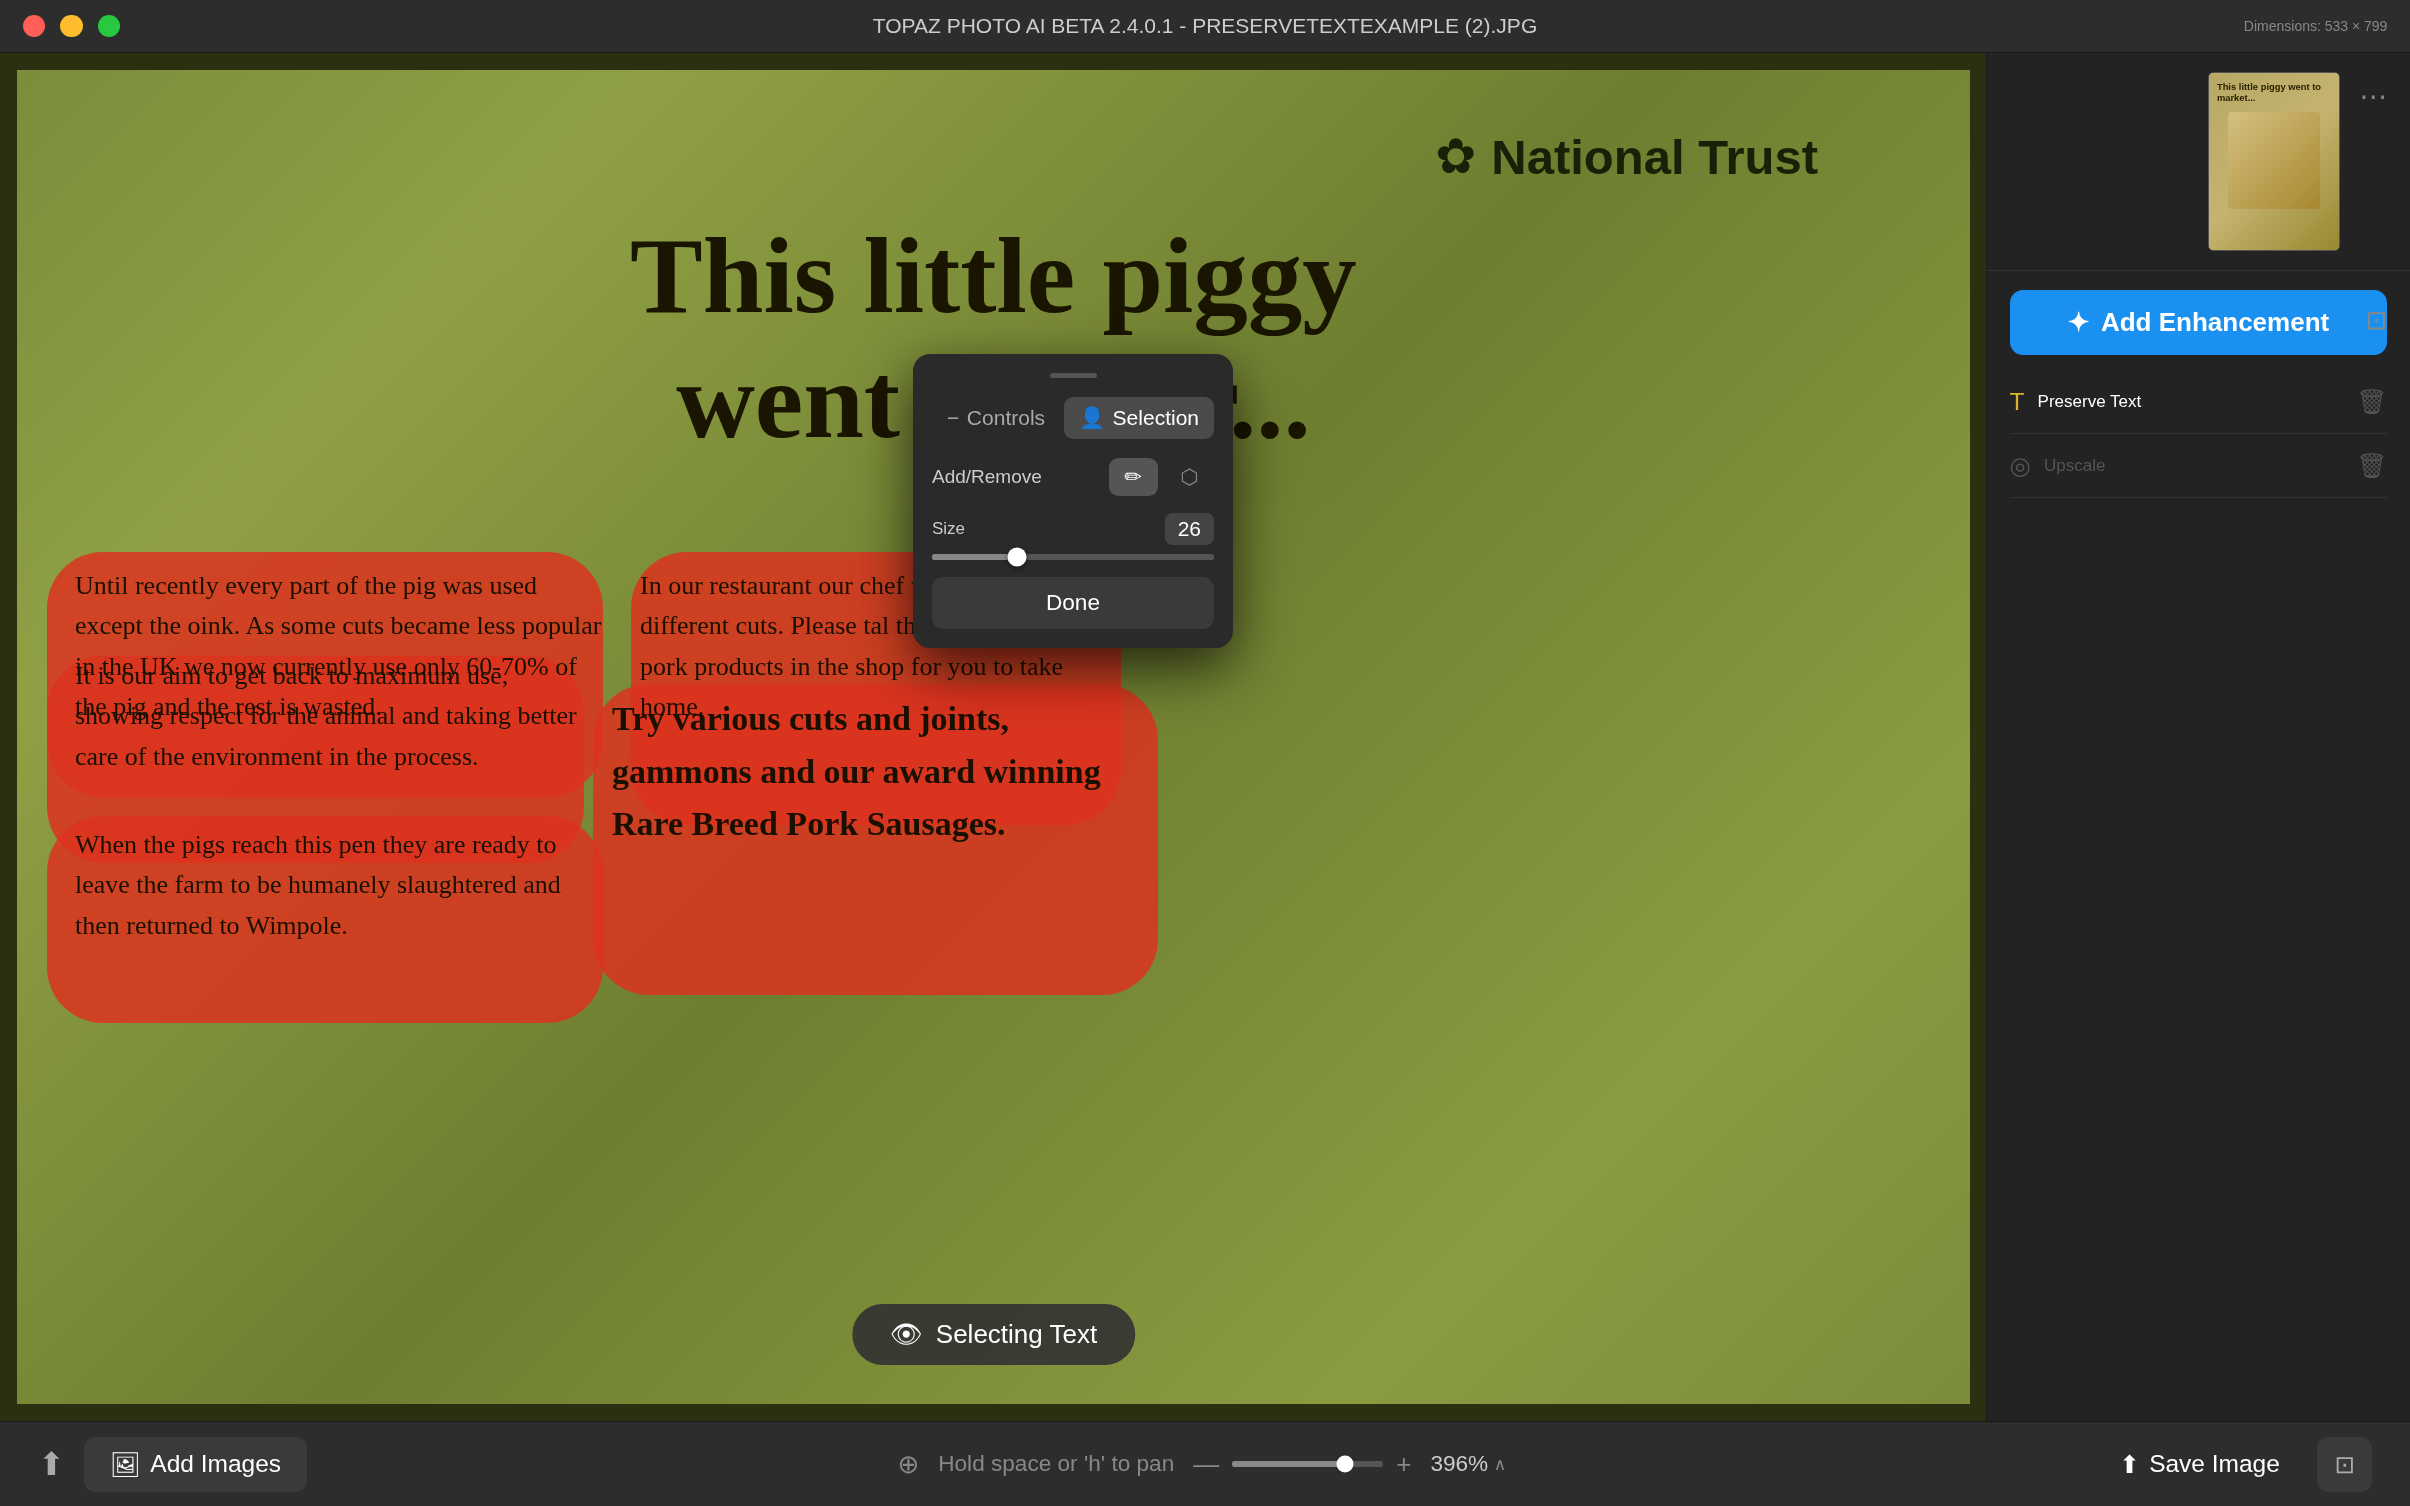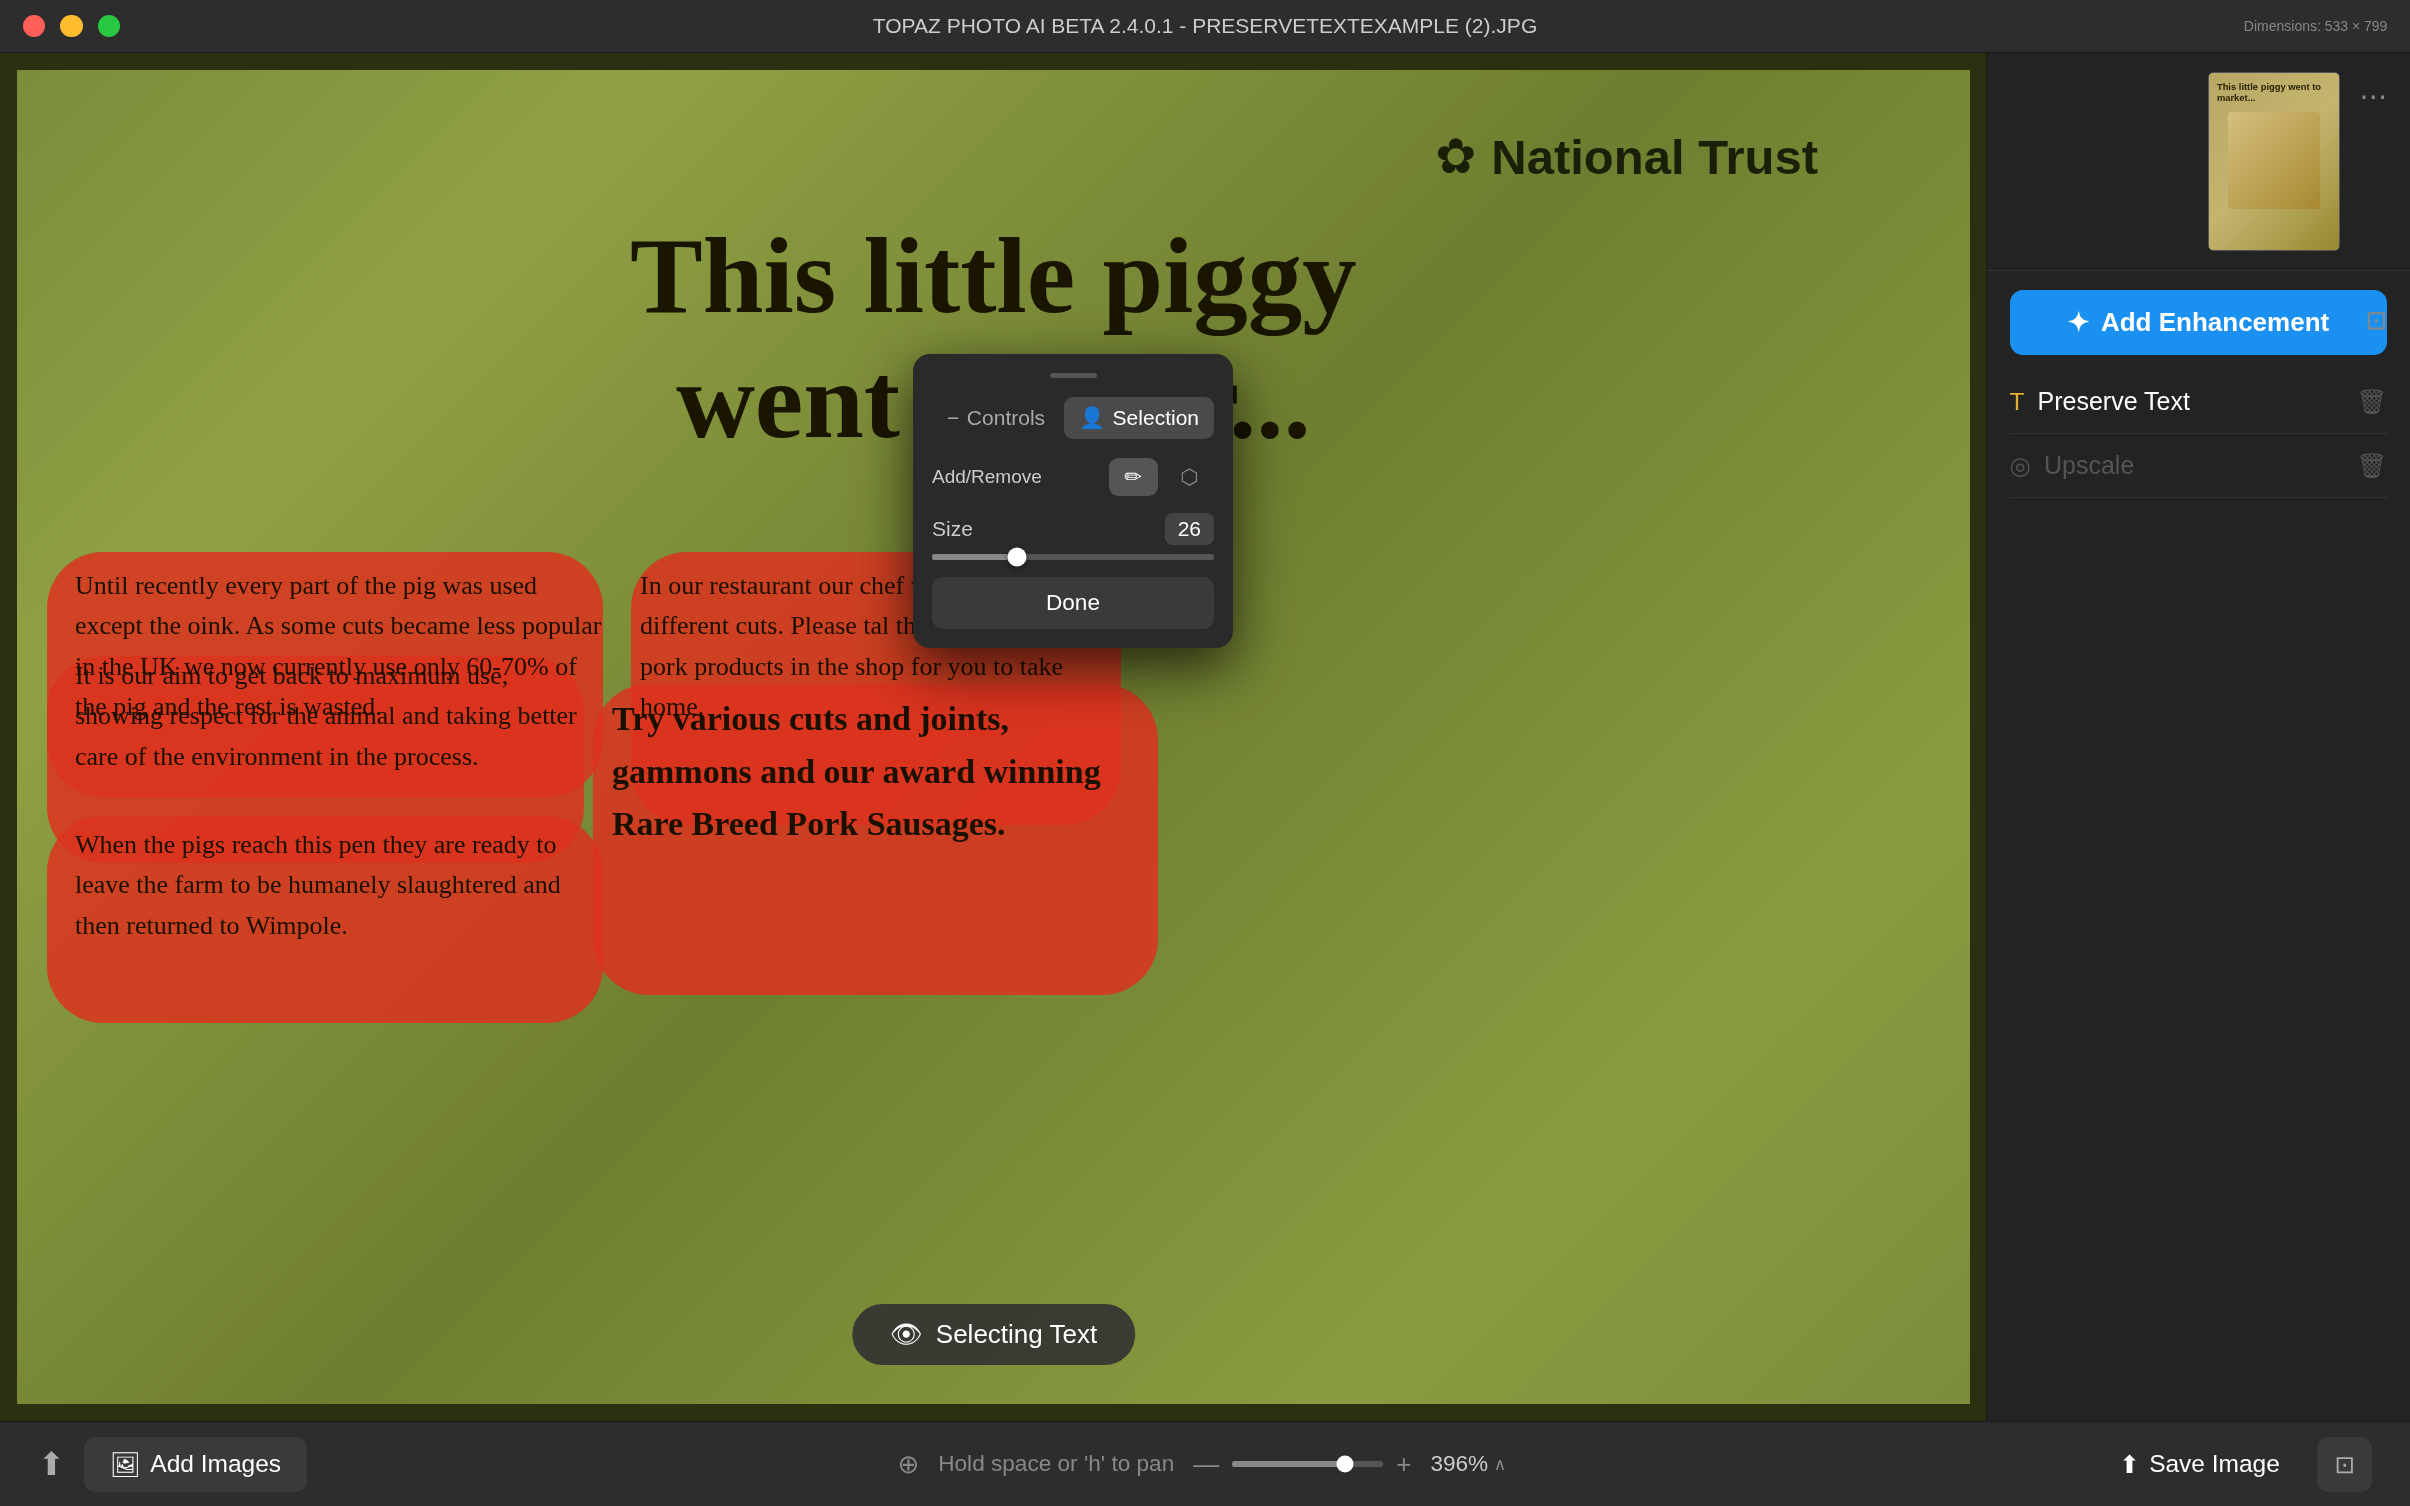--- a/index.html
+++ b/index.html
@@ -227,21 +227,21 @@
     }
     .popup-size-row {
       margin-bottom: 17px;
     }
     .popup-size-label-row {
       display: flex;
       justify-content: space-between;
       align-items: center;
       margin-bottom: 9.4px;
     }
-    .popup-size-label { font-size: 21px; color: #ccc; }
+    .popup-size-label { font-size: 17px; color: #ccc; }
     .popup-size-value {
       font-size: 21px;
       color: #fff;
       background: #444;
       padding: 3.8px 13px;
       border-radius: 7.5px;
     }
     .slider-track {
       width: 100%;
       height: 5.6px;
@@ -390,21 +390,21 @@
     .panel-item-left {
       display: flex;
       align-items: center;
       gap: 13px;
     }
     .panel-item-icon {
       font-size: 24.5px;
       color: #e0b030;
     }
     .panel-item-label {
-      font-size: 25px;
+      font-size: 17px;
       color: #fff;
     }
     .panel-item-delete {
       background: none;
       border: none;
       color: #555;
       font-size: 24.5px;
       cursor: pointer;
     }
 

